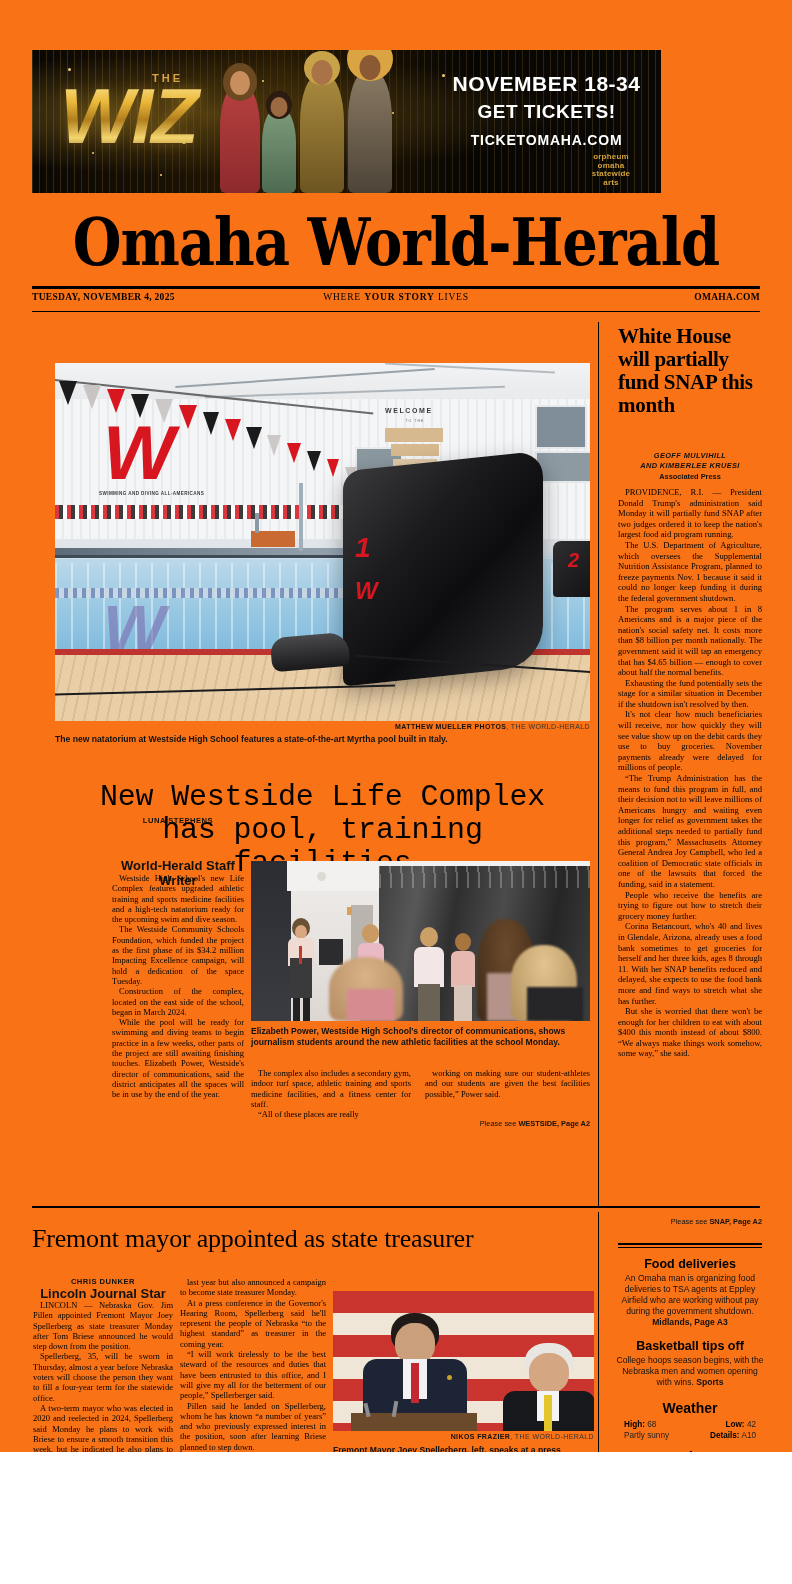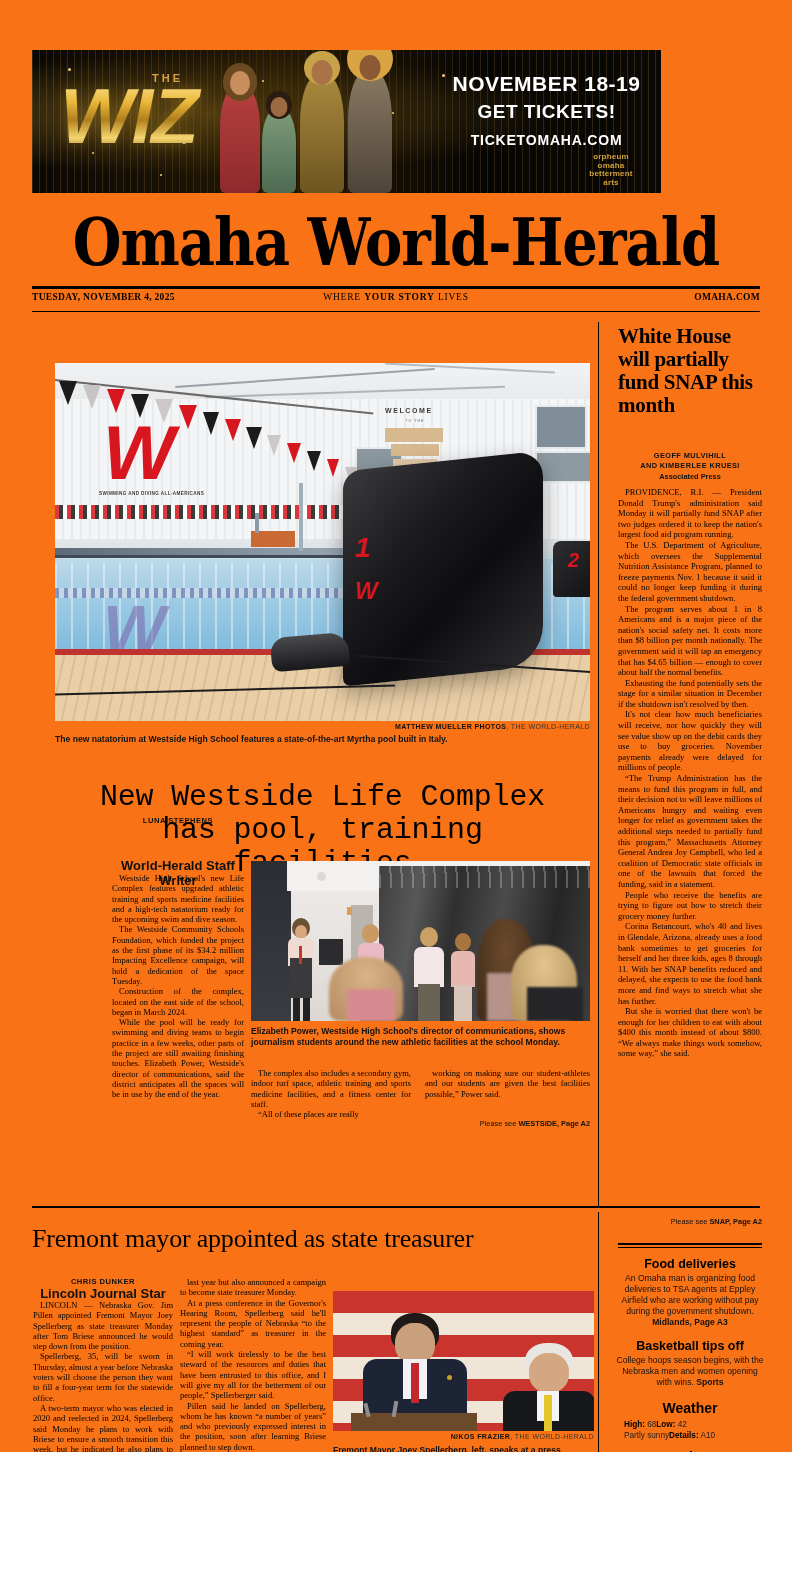--- a/index.html
+++ b/index.html
@@ -120,21 +120,21 @@
   }
   .jump .pre{font-weight:400;}
 
   
   .rail-hed{
     font-family:"Liberation Serif",serif;font-weight:700;font-size:21px;
     line-height:23px;color:#000;letter-spacing:-.3px;
   }
   .rail-byline{
     font-family:"Liberation Sans",sans-serif;font-size:7.4px;font-weight:700;
-    text-align:center;letter-spacing:.4px;color:#111;line-height:10px;
+    text-align:center;letter-spacing:.4px;color:#111;line-height:10px;font-style:italic;
   }
   .rail-org{
     font-family:"Liberation Sans",sans-serif;font-size:7.4px;font-weight:700;
     text-align:center;color:#111;
   }
   .rail-body{
     font-family:"Liberation Serif",serif;font-size:8.6px;line-height:10.6px;
     text-align:justify;color:#000;
   }
   .rail-body p{margin:0;text-indent:7px;}
@@ -145,21 +145,21 @@
   }
   .brief-body{
     font-family:"Liberation Sans",sans-serif;font-size:8.6px;line-height:11px;
     text-align:center;color:#111;
   }
   .brief-body b{font-weight:700;}
   .wx-hed{
     font-family:"Liberation Sans",sans-serif;font-weight:700;font-size:14px;
     text-align:center;color:#000;
   }
-  .wx-row{display:flex;justify-content:flex-start;font-family:"Liberation Sans",sans-serif;font-size:8.2px;color:#222;}
+  .wx-row{display:flex;justify-content:space-between;font-family:"Liberation Sans",sans-serif;font-size:8.2px;color:#222;}
   .wx-row b{font-weight:700;color:#000;}
   .idx-hed{
     font-family:"Liberation Sans",sans-serif;font-weight:700;font-size:14px;
     text-align:center;color:#000;
   }
   .idx-grid{display:flex;gap:8px;font-family:"Liberation Sans",sans-serif;font-size:7px;color:#222;}
   .idx-col{flex:1;}
   .idx-line{display:flex;align-items:baseline;line-height:11px;white-space:nowrap;}
   .idx-line .nm{}
   .idx-line .dots{flex:1;border-bottom:1px dotted #777;margin:0 2px 2px 2px;}
@@ -214,28 +214,28 @@
         <span class="hair" style="top:-24px;width:36px;height:34px;background:#c7a249;"></span>
         <span class="head" style="top:-15px;width:21px;height:25px;background:#a97347;"></span>
       </div>
       <div class="fig" style="left:138px;width:44px;height:122px;background:linear-gradient(180deg,#8a7a63 0%,#4d4438 100%);">
         <span class="hair" style="top:-34px;width:46px;height:44px;background:#d9a441;"></span>
         <span class="head" style="top:-16px;width:21px;height:25px;background:#8b5a35;"></span>
       </div>
     </div>
 
     <div class="ad-right">
-      <div class="ad-date">NOVEMBER 18-19</div>
+      <div class="ad-date">NOVEMBER 18-34</div>
       <div class="ad-get">GET TICKETS!</div>
       <div class="ad-url">TICKETOMAHA.COM</div>
     </div>
     <div class="ad-logo">
       <div>orpheum</div>
       <div>omaha</div>
-      <div>betterment</div>
+      <div>statewide</div>
       <div>arts</div>
     </div>
   </div>
 
   <div class="masthead">
     <div class="masthead-title">Omaha World-Herald</div>
   </div>
   <div class="rule-thick" style="top:286px;"></div>
   <div class="folio">
     <span class="l">TUESDAY, NOVEMBER 4, 2025</span>

